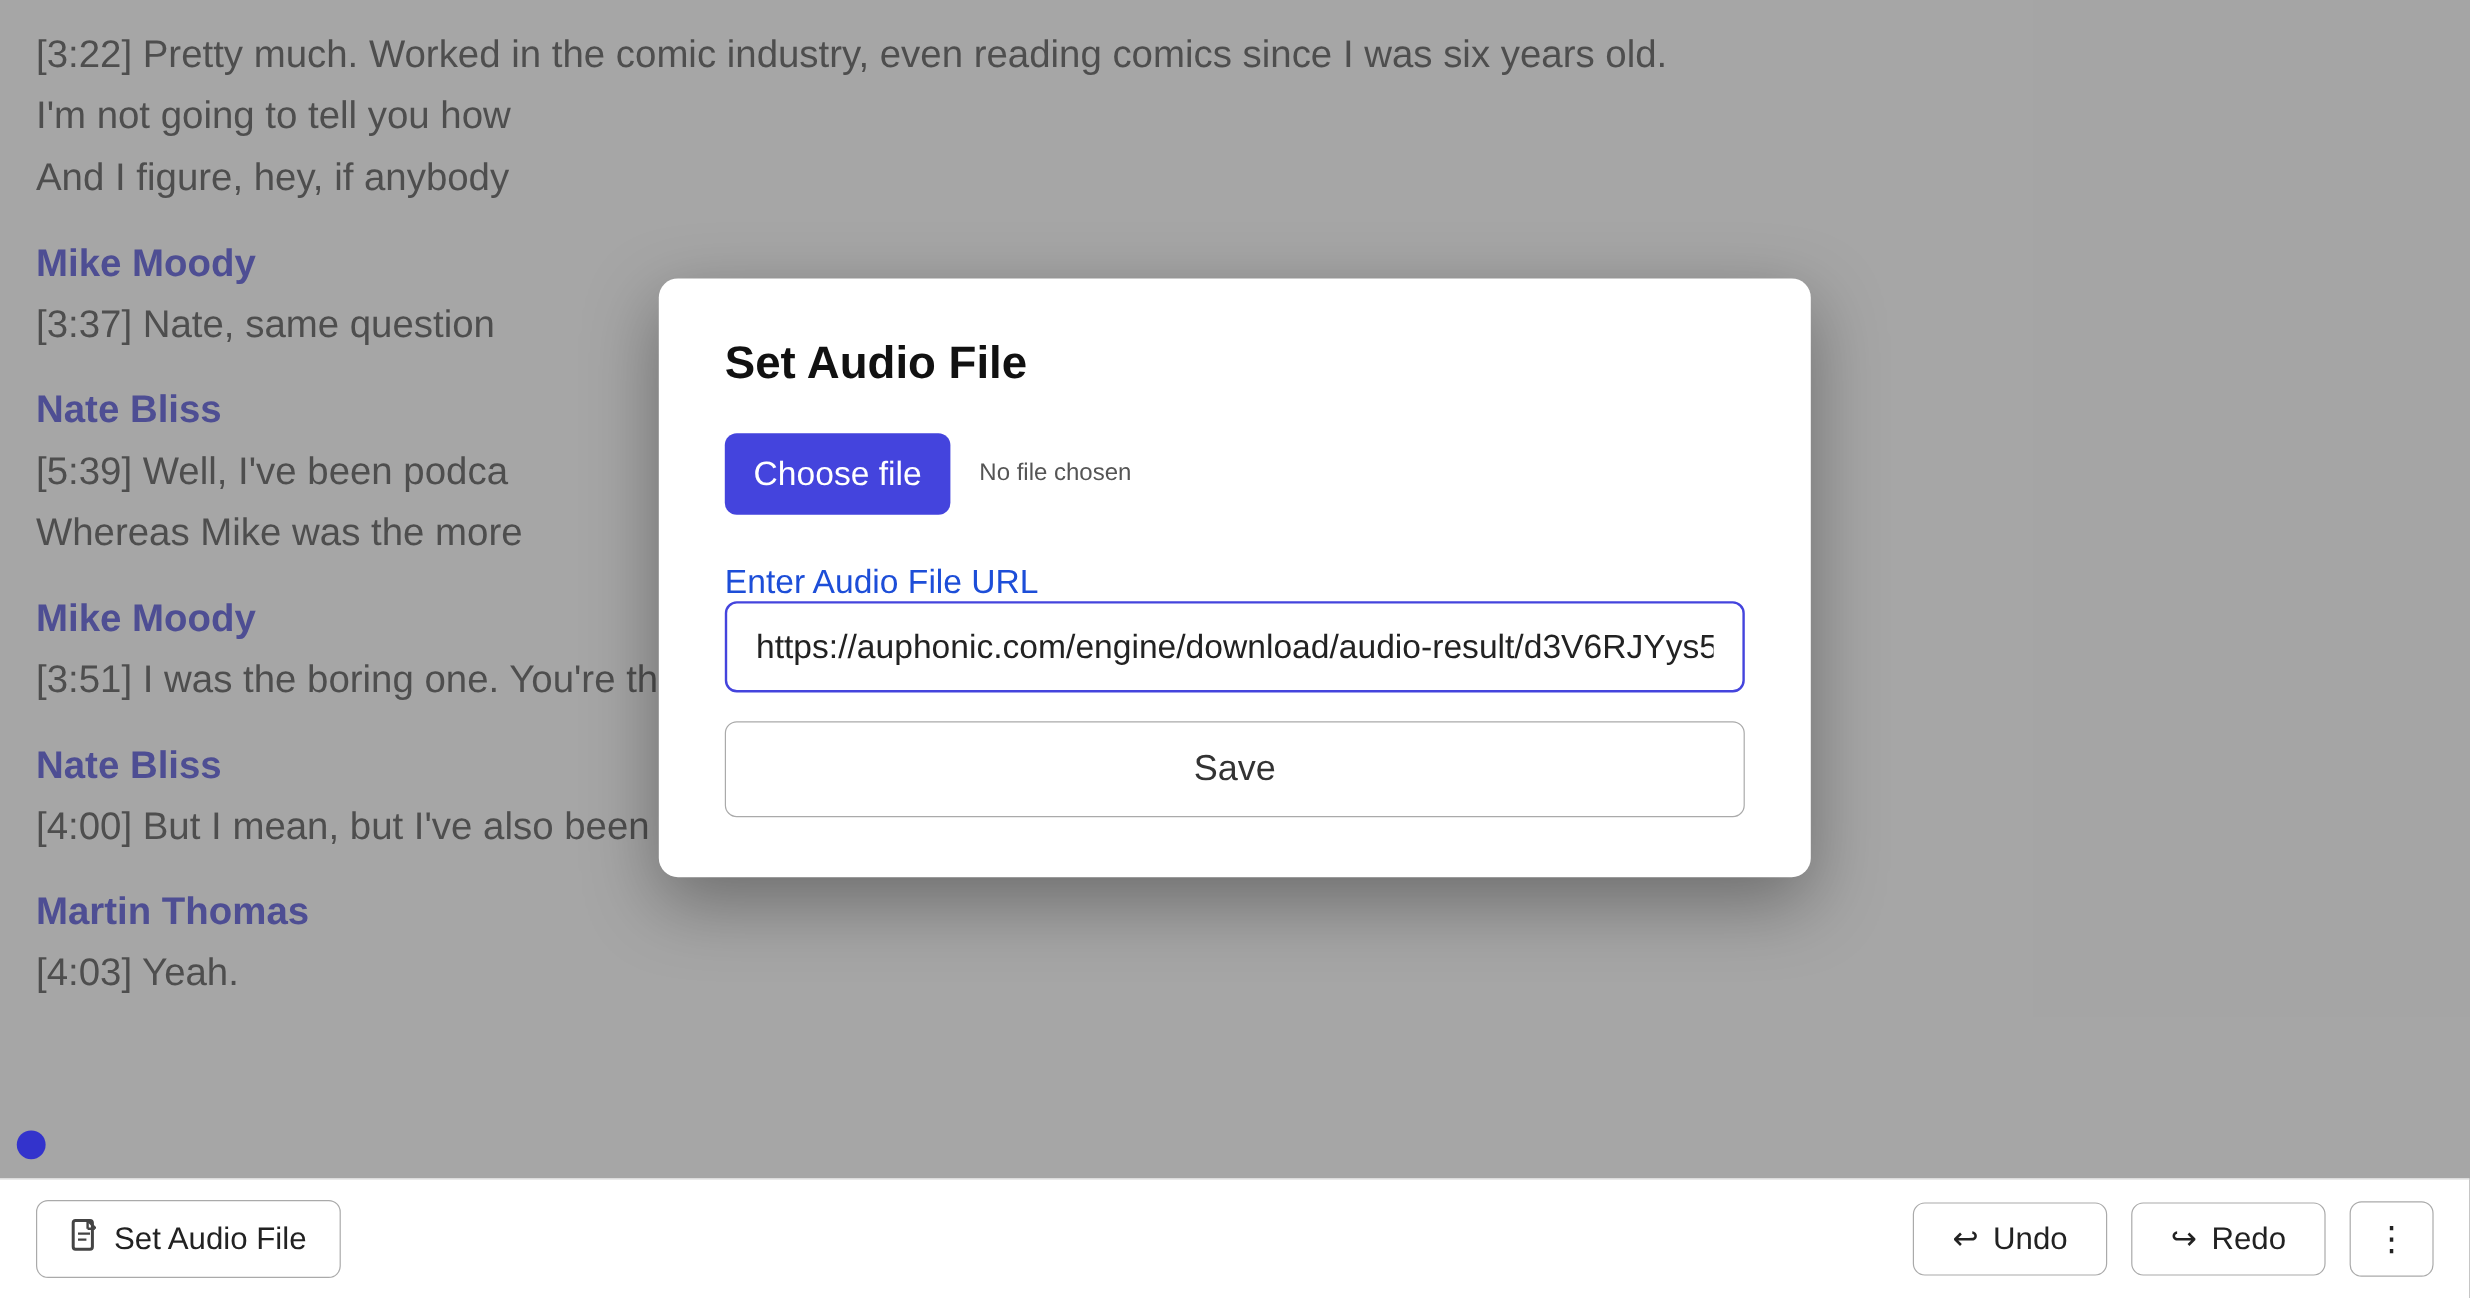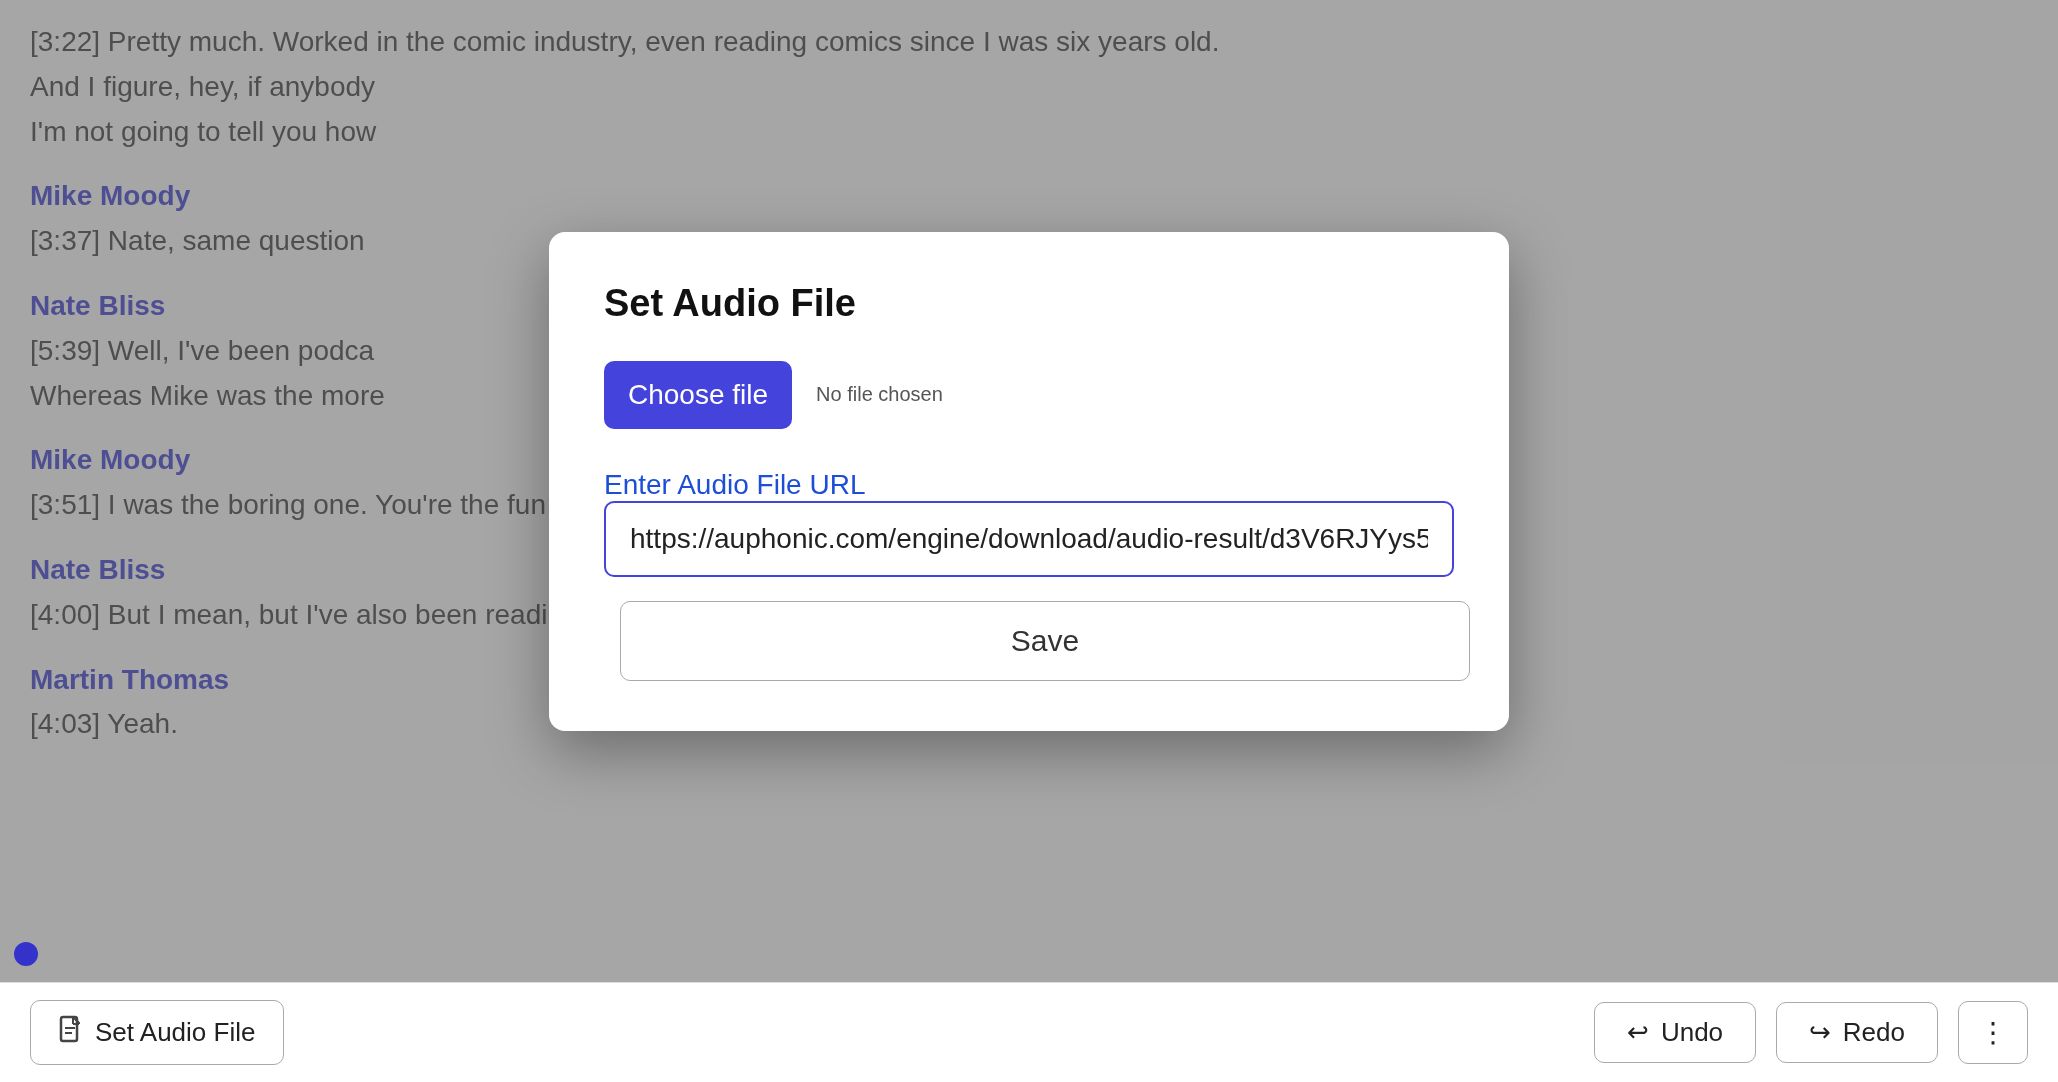--- a/index.html
+++ b/index.html
@@ -15,21 +15,21 @@
 
     
     .transcript-bg {
       position: absolute;
       top: 0;
       left: 0;
       width: 100%;
       height: 100%;
       background: #f5f5f5;
       padding: 20px 30px;
-      font-size: 28px;
+      font-size: 32px;
       line-height: 1.6;
       color: #333;
       overflow: hidden;
     }
 
     .transcript-bg .speaker-name {
       color: #3333cc;
       font-weight: bold;
       margin-top: 20px;
       display: block;
@@ -203,30 +203,29 @@
     .save-btn {
       width: 100%;
       border: 1.5px solid #aaa;
       border-radius: 10px;
       padding: 22px;
       background: #fff;
       font-size: 30px;
       color: #333;
       cursor: pointer;
       text-align: center;
-      margin-left: 16px;
     }
   </style>
 </head>
 <body>
 
 <div class="transcript-bg">
   <span class="transcript-line">[3:22]  Pretty much. Worked in the comic industry, even reading comics since I was six years old.</span>
+  <span class="transcript-line">I'm not going to tell you how</span>
   <span class="transcript-line">And I figure, hey, if anybody</span>
-  <span class="transcript-line">I'm not going to tell you how</span>
   <span class="speaker-name">Mike Moody</span>
   <span class="transcript-line">[3:37]  Nate, same question</span>
   <span class="speaker-name">Nate Bliss</span>
   <span class="transcript-line">[5:39]  Well, I've been podca</span>
   <span class="transcript-line">Whereas Mike was the more</span>
   <span class="speaker-name">Mike Moody</span>
   <span class="transcript-line">[3:51]  I was the boring one. You're the fun one. Now there's two fun ones and I'm still the boring one.</span>
   <span class="speaker-name">Nate Bliss</span>
   <span class="transcript-line">[4:00]  But I mean, but I've also been reading comics since I was like in short pants.</span>
   <span class="speaker-name">Martin Thomas</span>

